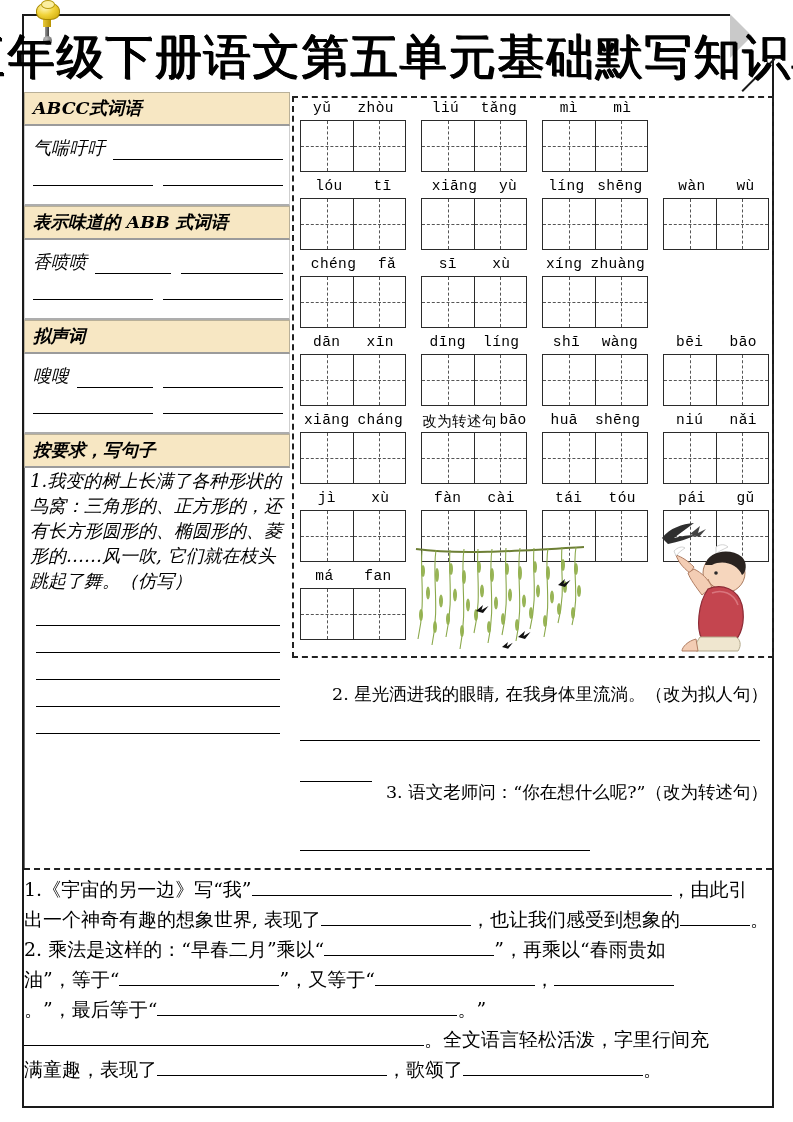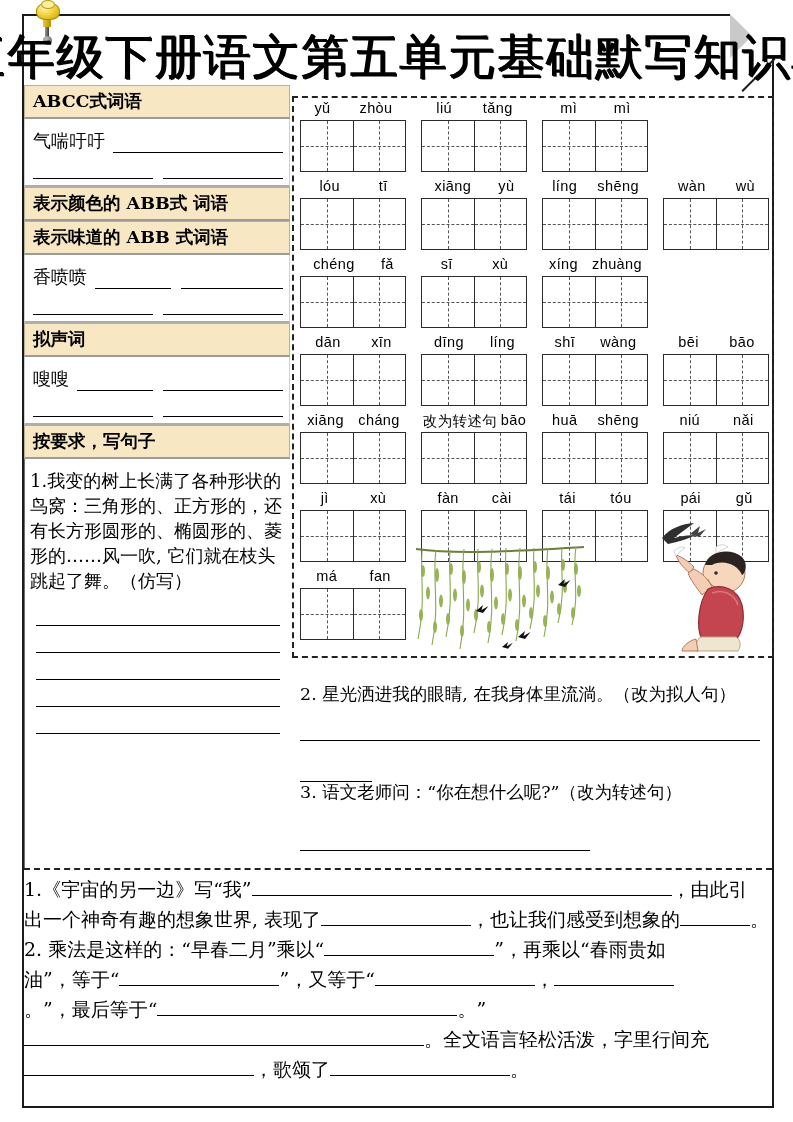--- a/index.html
+++ b/index.html
@@ -36,67 +36,67 @@
 
   
   .title{position:absolute;left:30px;top:26px;width:738px;height:62px;
          display:flex;align-items:center;justify-content:center;}
   .title span{font-family:"DejaVu Serif","Liberation Serif",serif;
               font-weight:normal;font-size:48px;letter-spacing:1px;
               white-space:nowrap;color:#000;
               text-shadow:1px 1px 0 #000,-0.4px 0 0 #000;}
 
   
-  .left-col{position:absolute;left:24px;top:85px;width:266px;}
+  .left-col{position:absolute;left:24px;top:92px;width:266px;font-style:italic;}
 
   .sec-head{box-sizing:border-box;background:#f7e7c3;border:1px solid #b9b098;
             border-bottom:2px solid #9b9b9b;
             font-weight:bold;font-size:17.5px;padding:3px 6px 4px 8px;
             font-family:"DejaVu Serif","Liberation Serif",serif;}
   .sec-body{box-sizing:border-box;border-left:1px solid #cfcfcf;border-right:1px solid #cfcfcf;
-            border-bottom:2px solid #adadad;background:#fff;padding:4px 6px 6px 8px;}
+            border-bottom:2px solid #adadad;background:#fff;padding:4px 6px 18px 8px;}
   .word-row{display:flex;align-items:flex-end;font-size:18px;height:30px;}
   .word-row .w{white-space:nowrap;padding-right:8px;}
   .blank{border-bottom:1.6px solid #000;height:17px;}
   .b-flex{flex:1;}
   .row2{display:flex;gap:10px;height:26px;align-items:flex-end;}
   .row2 .blank{flex:1;}
 
   
-  .q1text{font-size:18px;line-height:25px;padding:9px 4px 0 6px;}
+  .q1text{font-size:18px;line-height:25px;padding:0 4px 0 6px;}
   .ans-lines{padding:6px 6px 0 6px;}
   .ans-lines .ln{border-bottom:1.6px solid #000;height:26px;margin-left:6px;margin-right:4px;}
 
   
   .vrule{position:absolute;left:24px;top:96px;width:0;height:772px;border-left:1.5px solid #6f6f6f;}
 
   
   .dash-box{position:absolute;left:292px;top:96px;width:482px;height:562px;
             border:2px dashed #222;box-sizing:border-box;}
 
   .grid{position:absolute;left:300px;top:100px;width:470px;}
   .grow{display:flex;gap:14px;margin-bottom:6px;}
   .cell{width:107px;}
   .py{display:flex;justify-content:space-around;font-size:14.5px;height:20px;
-      font-family:Liberation Sans, sans-serif;letter-spacing:.4px;}
+      font-family:Liberation Mono, monospace;letter-spacing:.4px;}
   .tzg{display:flex;width:106px;height:52px;border:1.4px solid #2b2b2b;box-sizing:border-box;}
   .tzg .half{position:relative;flex:1;box-sizing:border-box;}
   .tzg .half+.half{border-left:1.4px solid #2b2b2b;}
   .tzg .half:before{content:"";position:absolute;left:50%;top:0;bottom:0;
                     border-left:1.2px dashed #555;}
   .tzg .half:after{content:"";position:absolute;top:50%;left:0;right:0;
                    border-top:1.2px dashed #555;}
 
   
   .willow{position:absolute;left:398px;top:545px;width:230px;height:108px;pointer-events:none;}
   .kid{position:absolute;left:672px;top:543px;width:86px;height:110px;}
   .swallow{position:absolute;}
 
   
-  .rq{position:absolute;left:300px;width:468px;}
+  .rq{position:absolute;left:300px;width:468px;text-align:right;}
   .rq .t{font-size:17.5px;white-space:nowrap;}
   .rq .ln{border-bottom:1.6px solid #000;height:24px;}
 
   
   .hdash{position:absolute;left:24px;top:868px;width:748px;height:0;border-top:2px dashed #222;}
 
   
   .bottom{position:absolute;left:24px;top:874px;width:750px;font-size:19px;line-height:30px;}
   .bline{display:flex;align-items:baseline;white-space:nowrap;height:30px;overflow:hidden;}
   .bline .u{border-bottom:1.5px solid #000;display:inline-block;height:21px;}
@@ -136,21 +136,20 @@
       <div class="word-row">
         <div class="w">气喘吁吁</div>
         <div class="blank b-flex"></div>
       </div>
       <div class="row2">
         <div class="blank"></div>
         <div class="blank"></div>
       </div>
     </div>
 
-    <div class="sec-head">表示颜色的 ABB式 词语</div>
 
     <div class="sec-head">表示味道的 ABB 式词语</div>
     <div class="sec-body">
       <div class="word-row">
         <div class="w">香喷喷</div>
         <div class="blank" style="width:76px;margin-right:10px"></div>
         <div class="blank b-flex"></div>
       </div>
       <div class="row2">
         <div class="blank"></div>
@@ -567,20 +566,21 @@
       <span class="txt">。”</span>
     </div>
 
 
     <div class="bline">
       <span class="u" style="width:400px"></span>
       <span class="txt">。全文语言轻松活泼，字里行间充</span>
     </div>
 
     <div class="bline">
+      <span class="txt">满童趣，表现了</span>
       <span class="u" style="width:230px"></span>
       <span class="txt">，歌颂了</span>
       <span class="u" style="width:180px"></span>
       <span class="txt">。</span>
     </div>
   </div>
 
   <div class="watermark">博学资料网 https://boxue.itueke.com.cn</div>
 </div>
 

